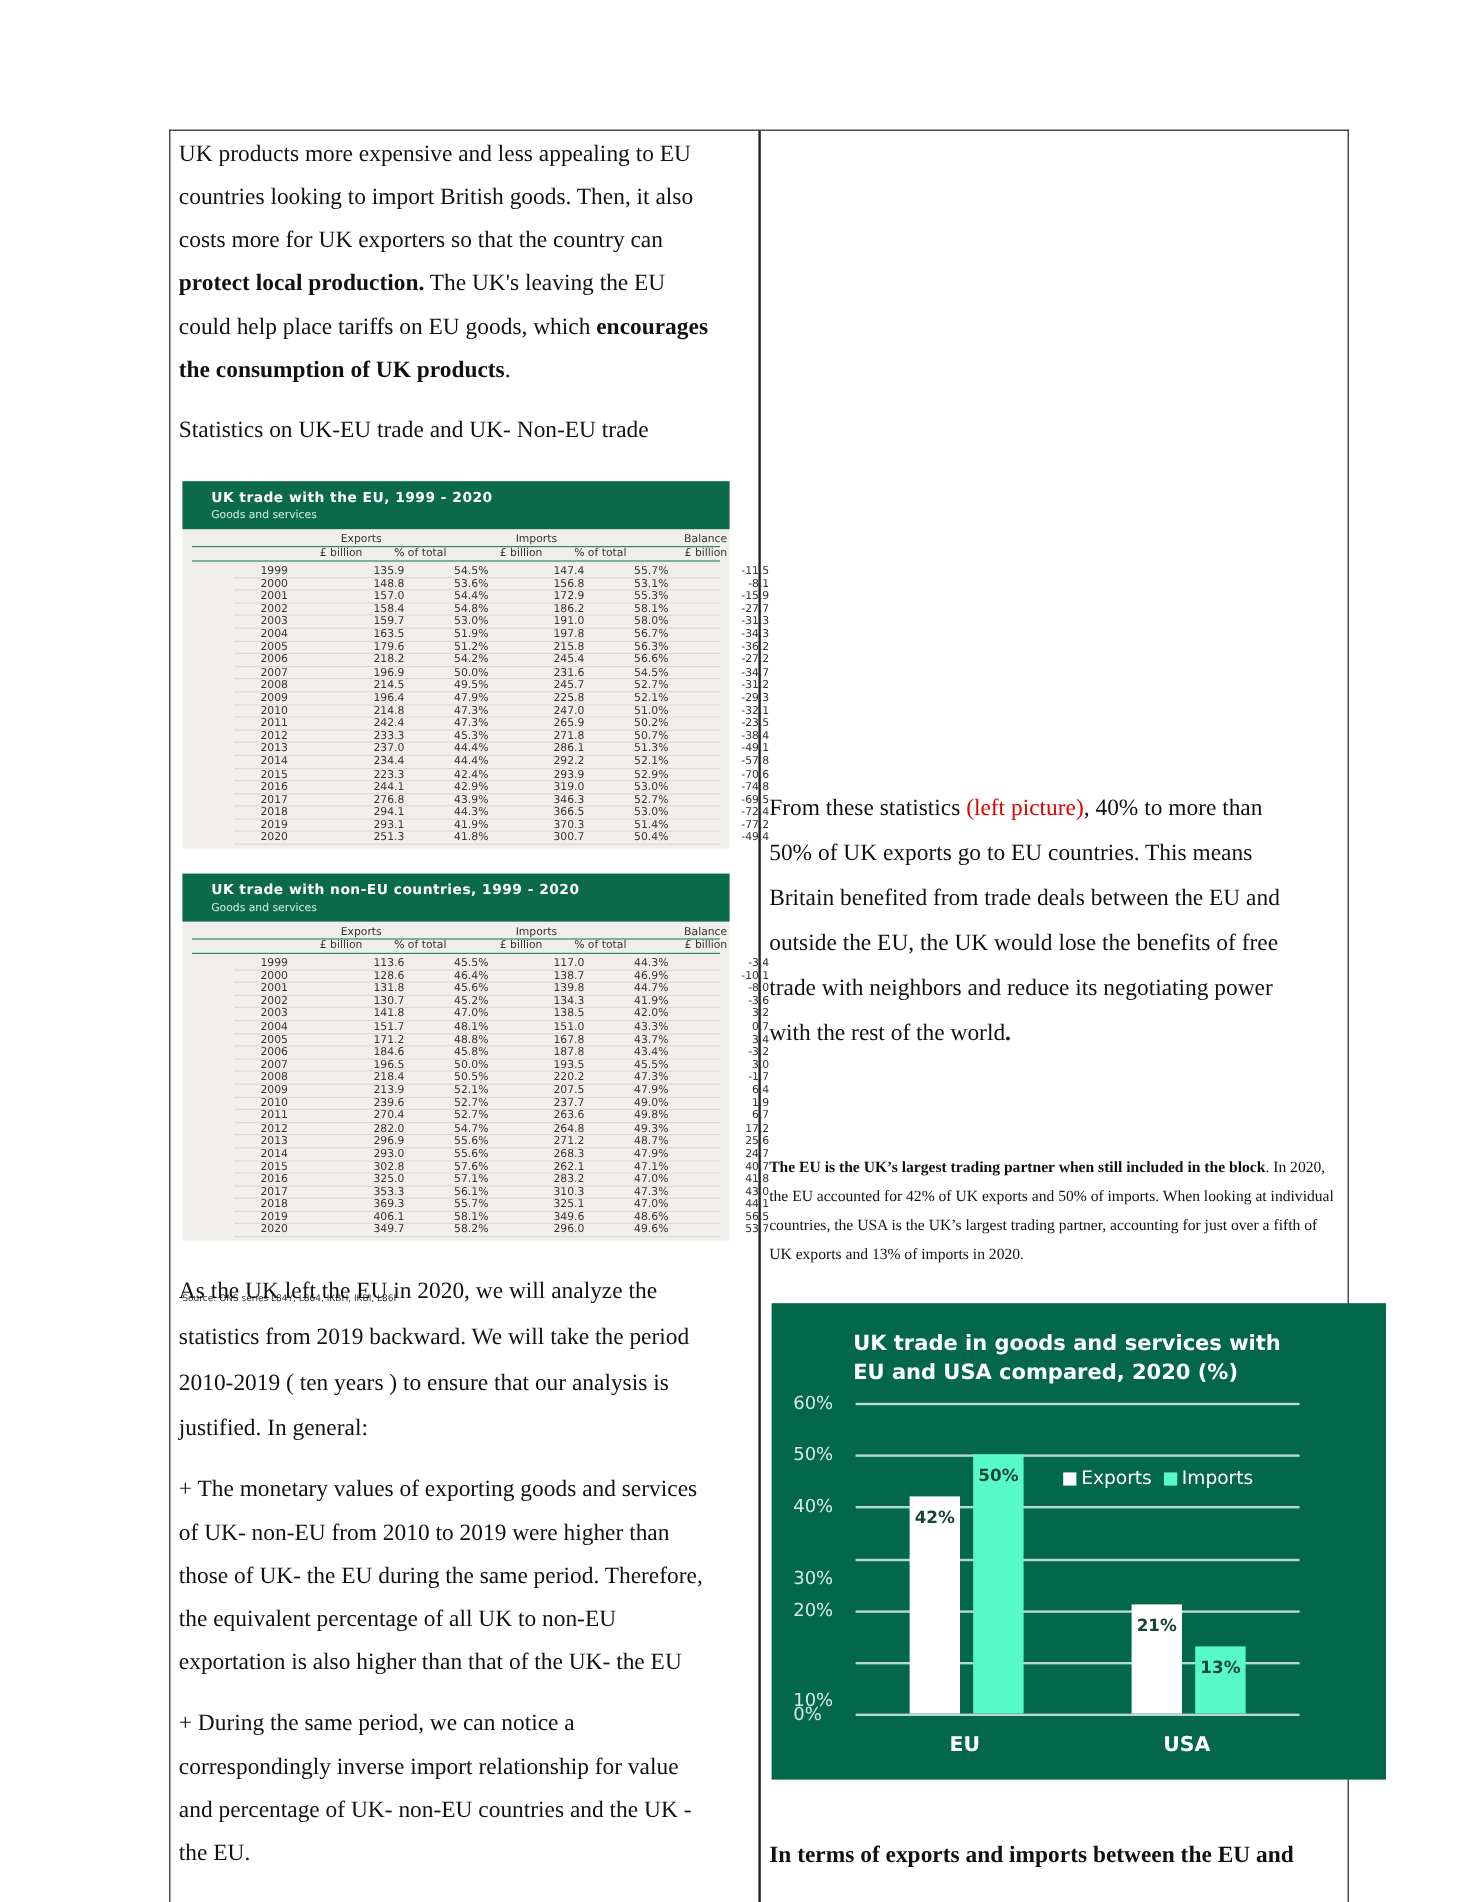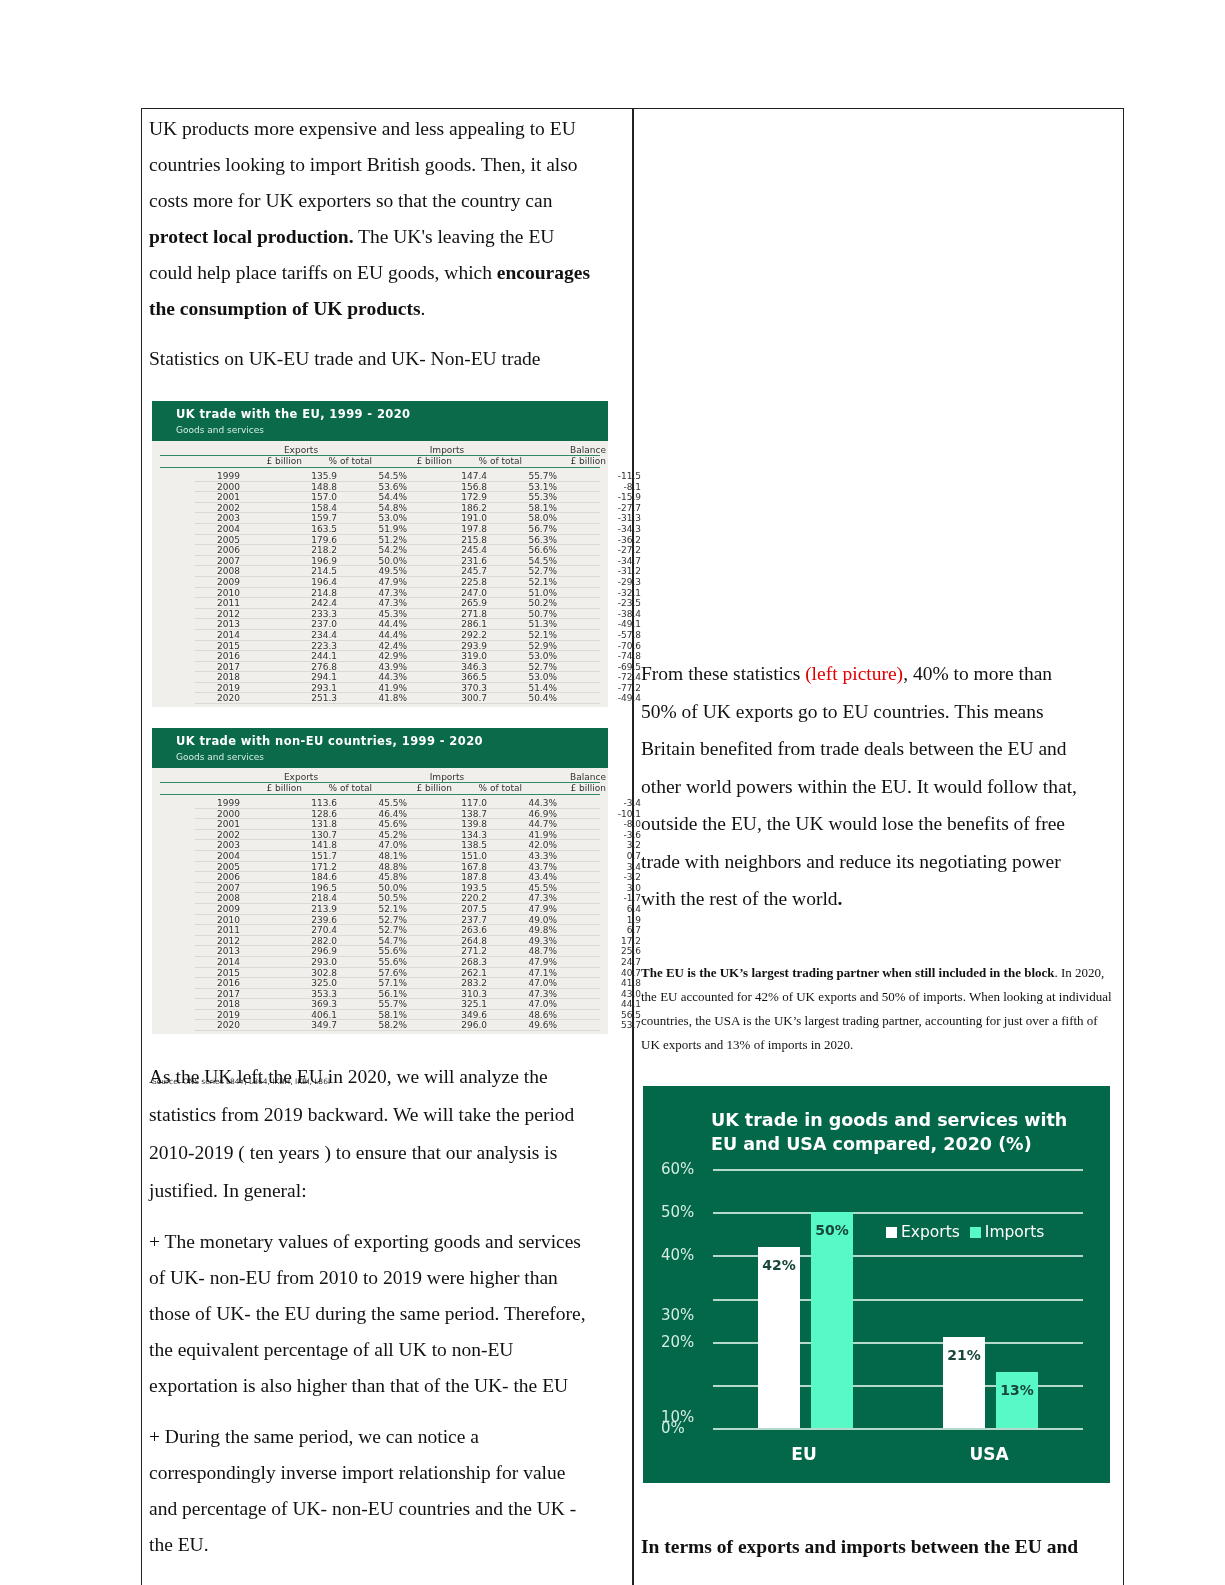--- a/index.html
+++ b/index.html
@@ -36,21 +36,21 @@
   .stat-colheads { border-bottom: 1.5px solid #2f8a63; margin: 0 8px; padding-bottom: 1px; }
   .stat-colheads span { text-align: right; }
   .stat-body { padding: 3px 8px 3px 8px; margin-left: 35px; }
   .stat-row { height: 10.6px; line-height: 10.6px; border-bottom: 1px solid #ddd8d2; font-size: 9px; }
   .stat-row span { text-align: right; }
   .stat-row span:first-child { text-align: left; padding-left: 22px; }
   .stat-source { position: absolute; left: 10px; font-family: "DejaVu Sans", sans-serif; font-size: 7.5px; color: #333; }
 
   
   .chart {
-    position: absolute; left: 9px; top: 977px; width: 467px; height: 397px; background: #03674a;
+    position: absolute; left: 9px; top: 977px; width: 512px; height: 397px; background: #03674a;
     font-family: "DejaVu Sans", sans-serif; color: #fff;
   }
   .chart-title { position: absolute; left: 68px; top: 22px; width: 380px; font-size: 17.5px; font-weight: bold; line-height: 24px; }
   .ytick { position: absolute; left: 18px; font-size: 15px; color: #d4ece1; width: 40px; }
   .grid { position: absolute; left: 70px; width: 370px; height: 1.5px; background: #b7d9cb; }
   .bar { position: absolute; width: 42px; }
   .bar.exp { background: #ffffff; }
   .bar.imp { background: #57f9c7; }
   .bar-label { position: absolute; font-size: 14px; font-weight: bold; color: #17463a; width: 42px; text-align: center; }
   .xlabel { position: absolute; font-size: 17px; font-weight: bold; top: 358px; width: 60px; text-align: center; }
@@ -495,21 +495,20 @@
       <div>and percentage of UK- non-EU countries and the UK -</div>
       <div>the EU.</div>
     </div>
   </div>
 
   <div class="col-right">
     <div class="para" style="top:546px; line-height:37.5px;">
       <div><span>From these statistics </span><span class="red">(left picture)</span><span>, 40% to more than</span></div>
       <div>50% of  UK exports go to EU countries. This means</div>
       <div>Britain  benefited  from trade deals between the EU and</div>
-      <div>other world powers within the EU. It would follow that,</div>
       <div>outside the EU, the UK would lose the benefits of free</div>
       <div>trade  with  neighbors  and reduce its negotiating power</div>
       <div><span>with the rest of the world</span><b>.</b></div>
     </div>
 
     <div class="para para-tight" style="top:852px; font-size:13px;">
       <b>The EU is the UK’s largest trading partner when still included in the block</b><span>. In 2020, the EU accounted for 42% of UK exports and 50% of imports. When looking at individual countries, the USA is the UK’s largest trading partner, accounting for just over a fifth of UK exports and 13% of imports in 2020.</span>
     </div>
 
     <div class="chart">

